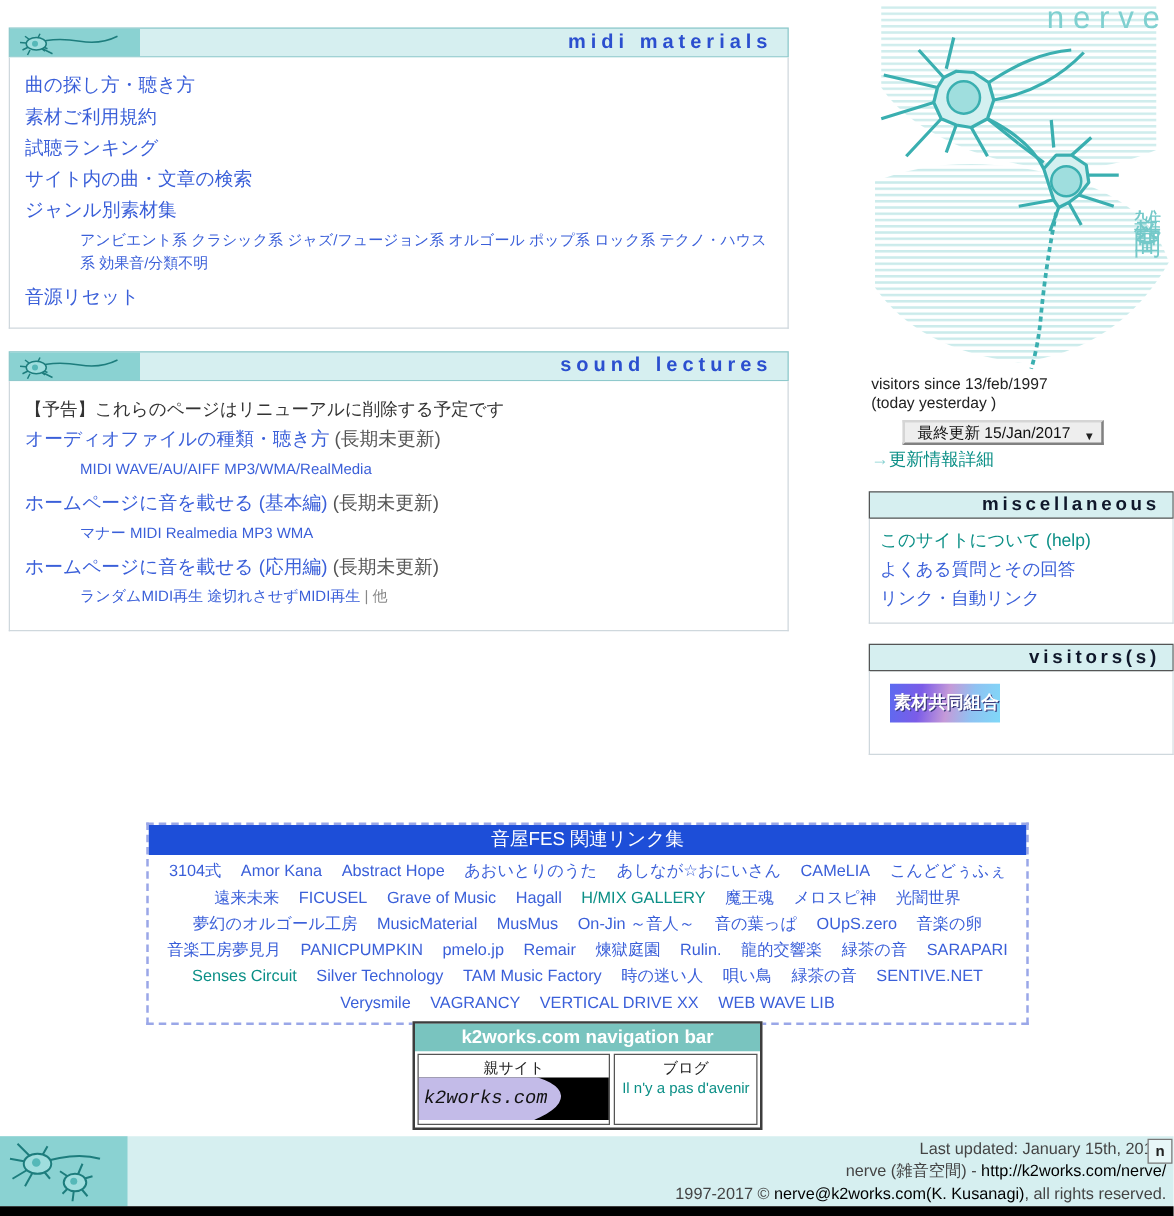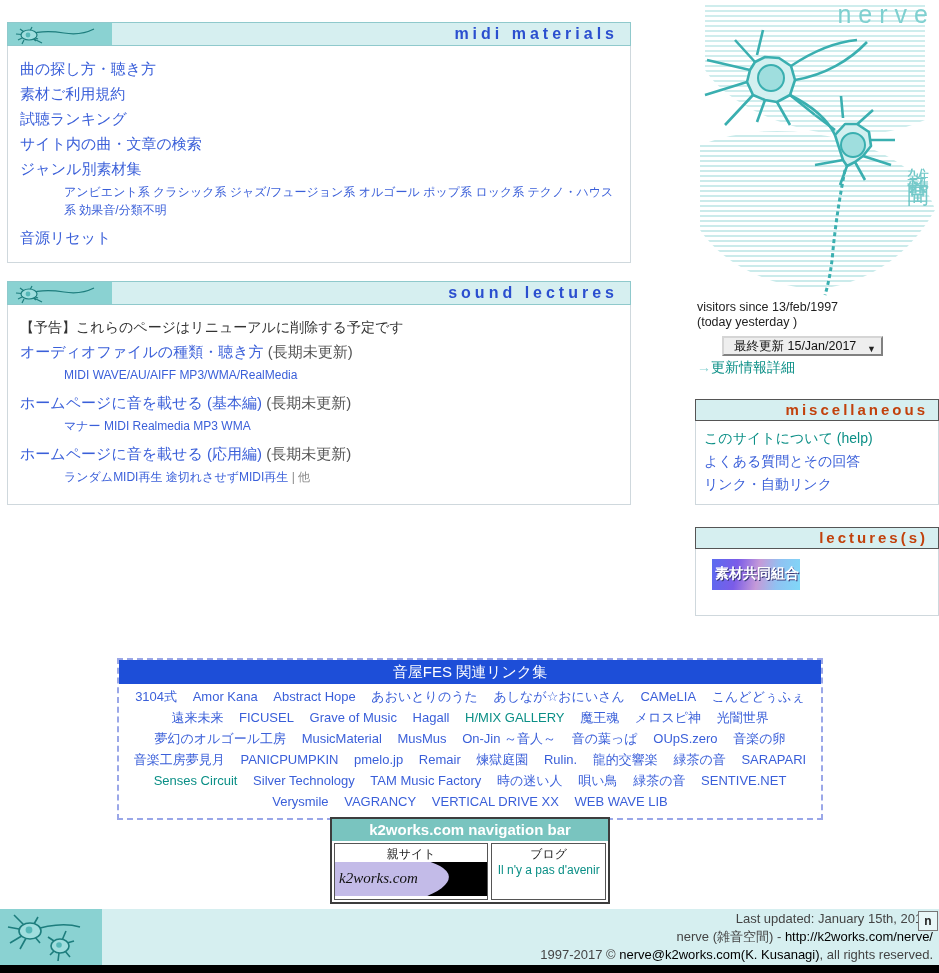--- a/index.html
+++ b/index.html
@@ -128,31 +128,31 @@
     position: absolute; right: 5px; top: 3px;
     font-size: 9px; color: #222;
   }
   .upd-link {
     margin: 3px 0 0 2px;
     font-size: 14px;
     color: #0b8f86;
   }
   .upd-link .arrow { color: #8ad2d2; }
   .mini-head {
-    margin-top: 22px;
+    margin-top: 16px;
     height: 22px;
     background: #d6eff0;
     border: 1px solid #555555;
     box-sizing: border-box;
     text-align: right;
     padding-right: 10px;
     font-size: 15px;
     font-weight: bold;
     letter-spacing: 3px;
-    color: #c2410c;
+    color: #0f172a;
     line-height: 20px;
   }
   .mini-body {
     border: 1px solid #cfd8dd;
     border-top: none;
     padding: 6px 8px 8px 8px;
     font-size: 14px;
     line-height: 23px;
     color: #3a5fd9;
   }
@@ -241,21 +241,21 @@
   #k2nav .parent-banner .swoosh {
     position: absolute; left: -14px; top: -10px;
     width: 128px; height: 58px;
     background: #c3bbe8;
     border-radius: 0 100% 100% 0 / 0 60% 60% 0;
     transform: rotate(-4deg);
   }
   #k2nav .parent-banner .txt {
     position: absolute; left: 4px; top: 8px;
     font-style: italic; font-size: 15px; color: #111111;
-    font-family: Liberation Serif, serif;
+    font-family: Liberation Mono, monospace;
   }
 
   
   #footer {
     position: absolute;
     left: 0; bottom: 8px;
     width: 939px; height: 56px;
     background: #d6eff0;
     display: flex;
     align-items: stretch;
@@ -435,21 +435,21 @@
     <span class="arrow">→</span><a class="lnk-teal">更新情報詳細</a>
   </div>
 
   <div class="mini-head">miscellaneous</div>
   <div class="mini-body">
     <div><a class="lnk-teal">このサイトについて (help)</a></div>
     <div><a class="lnk">よくある質問とその回答</a></div>
     <div><a class="lnk">リンク・自動リンク</a></div>
   </div>
 
-  <div class="mini-head">lectures(s)</div>
+  <div class="mini-head">visitors(s)</div>
   <div class="webring-body">
     <span class="ring-banner">
       <span>素材共同組合</span>
     </span>
   </div>
 
 </div>
 
 <div id="fes-box">
   <div class="fes-head">音屋FES 関連リンク集</div>

